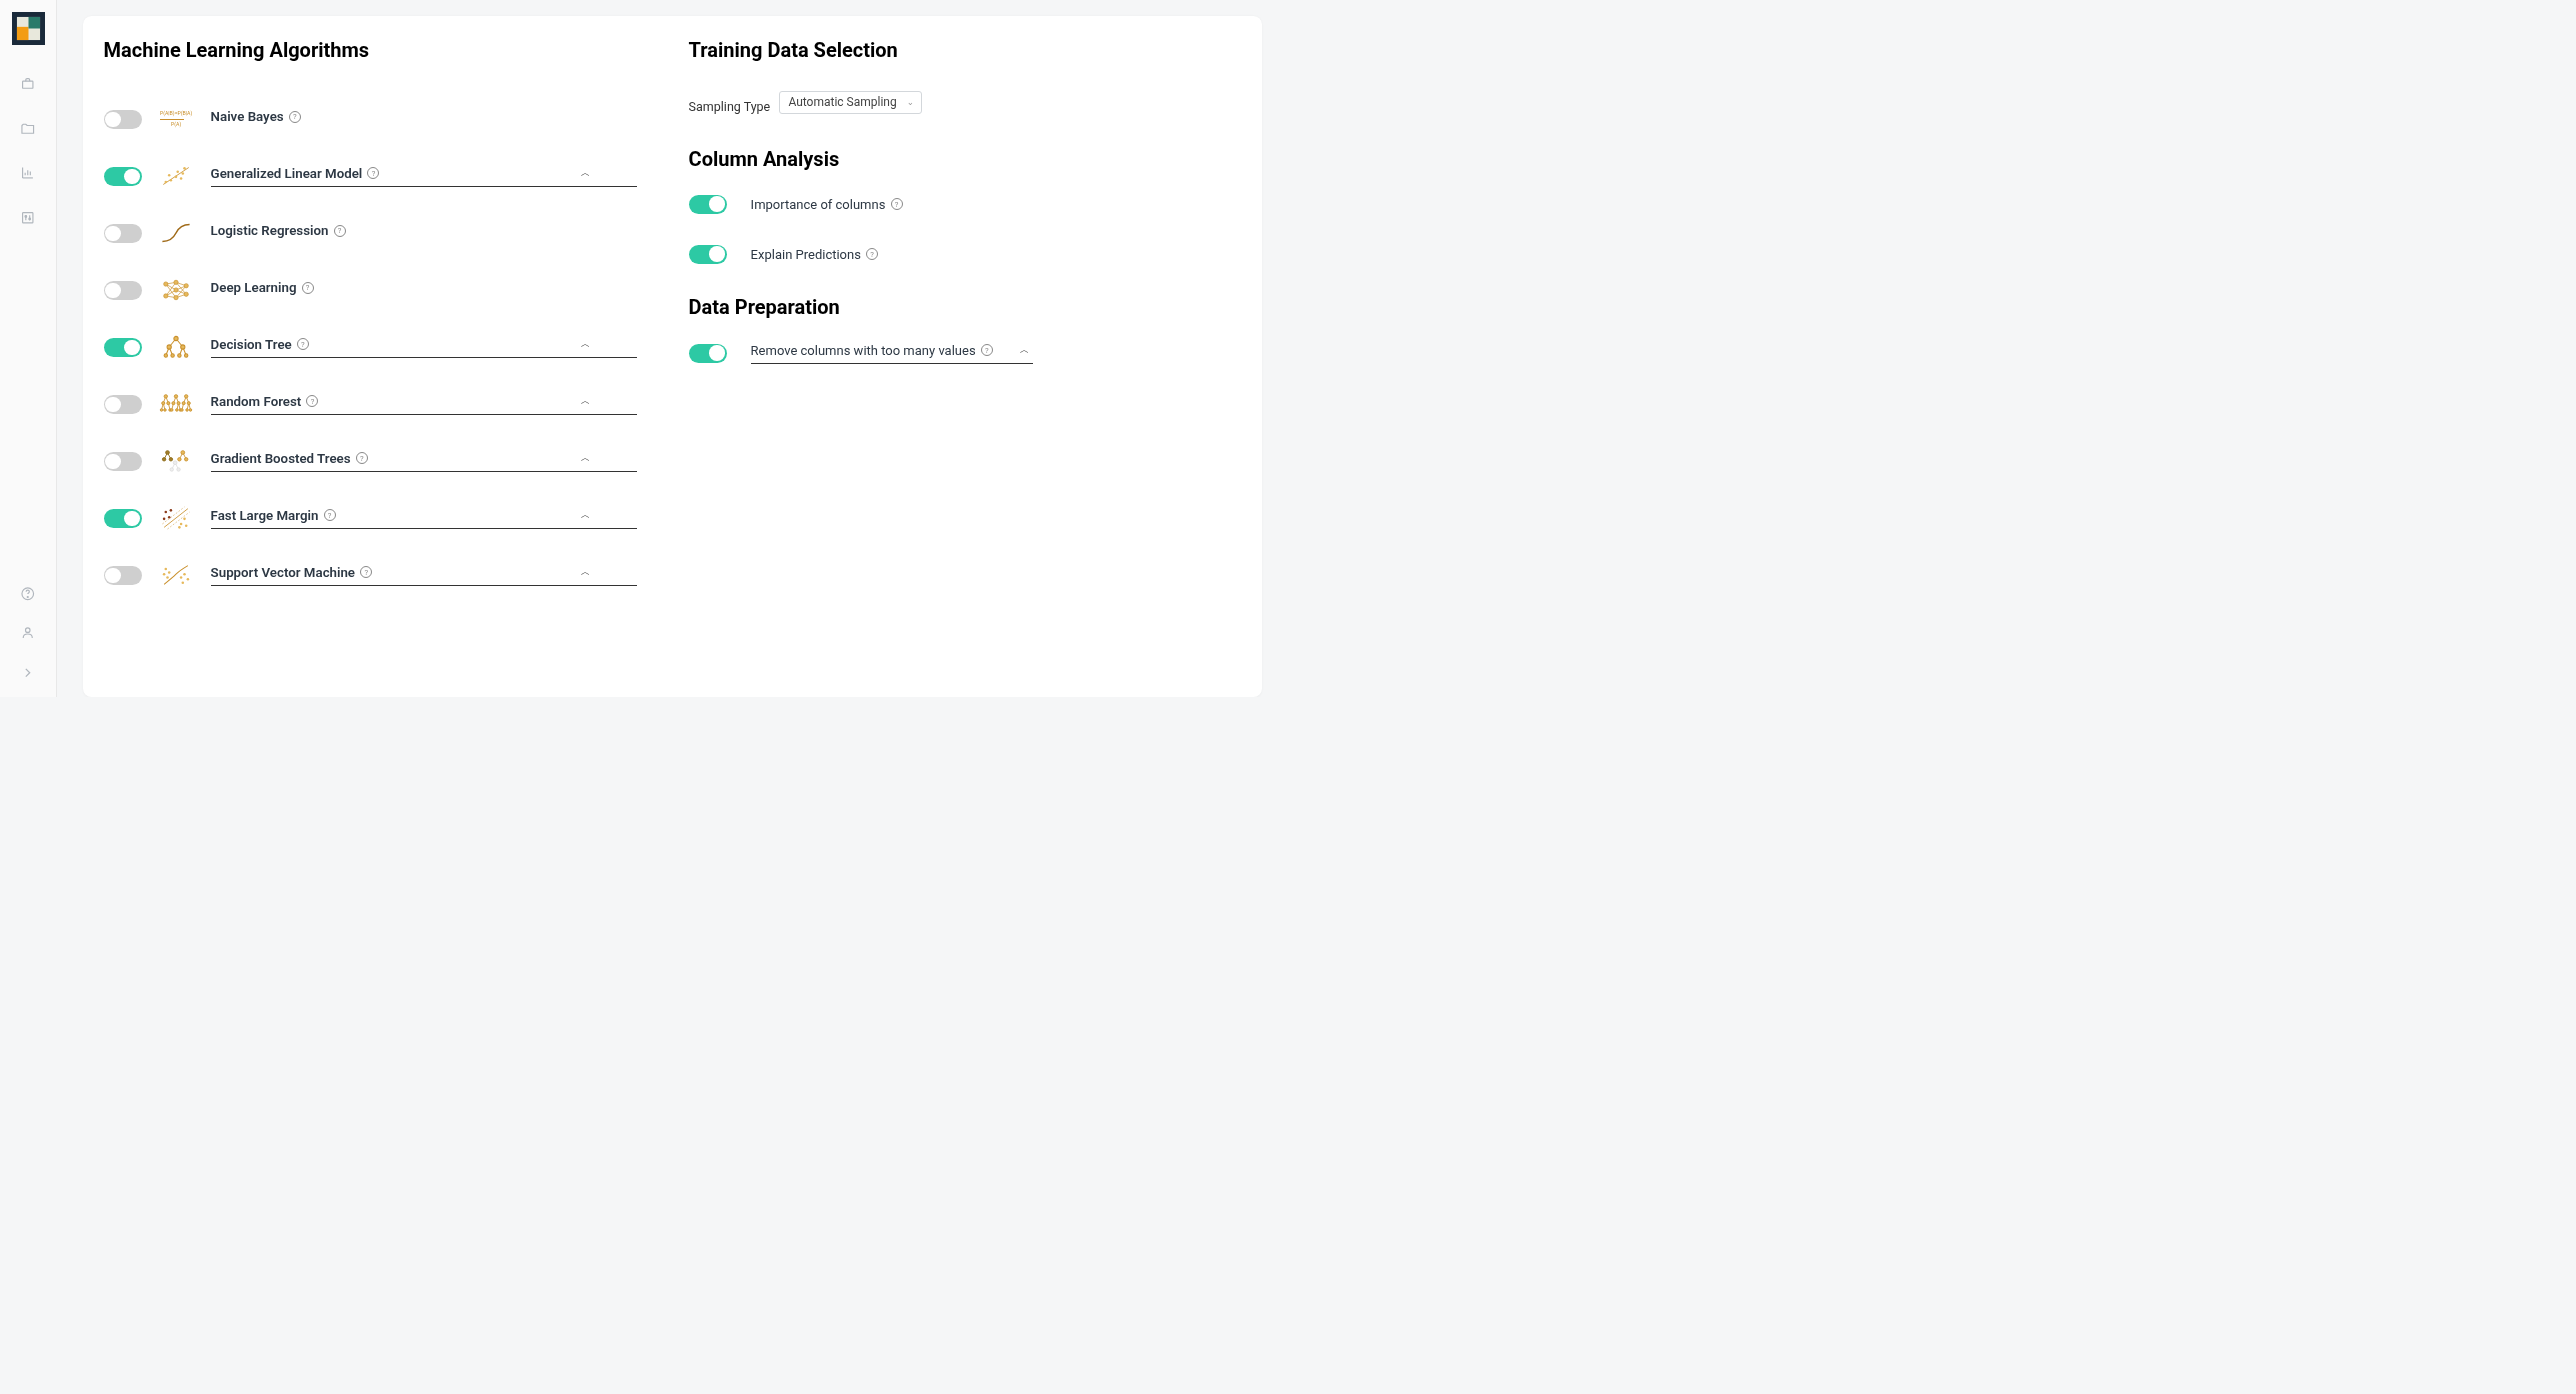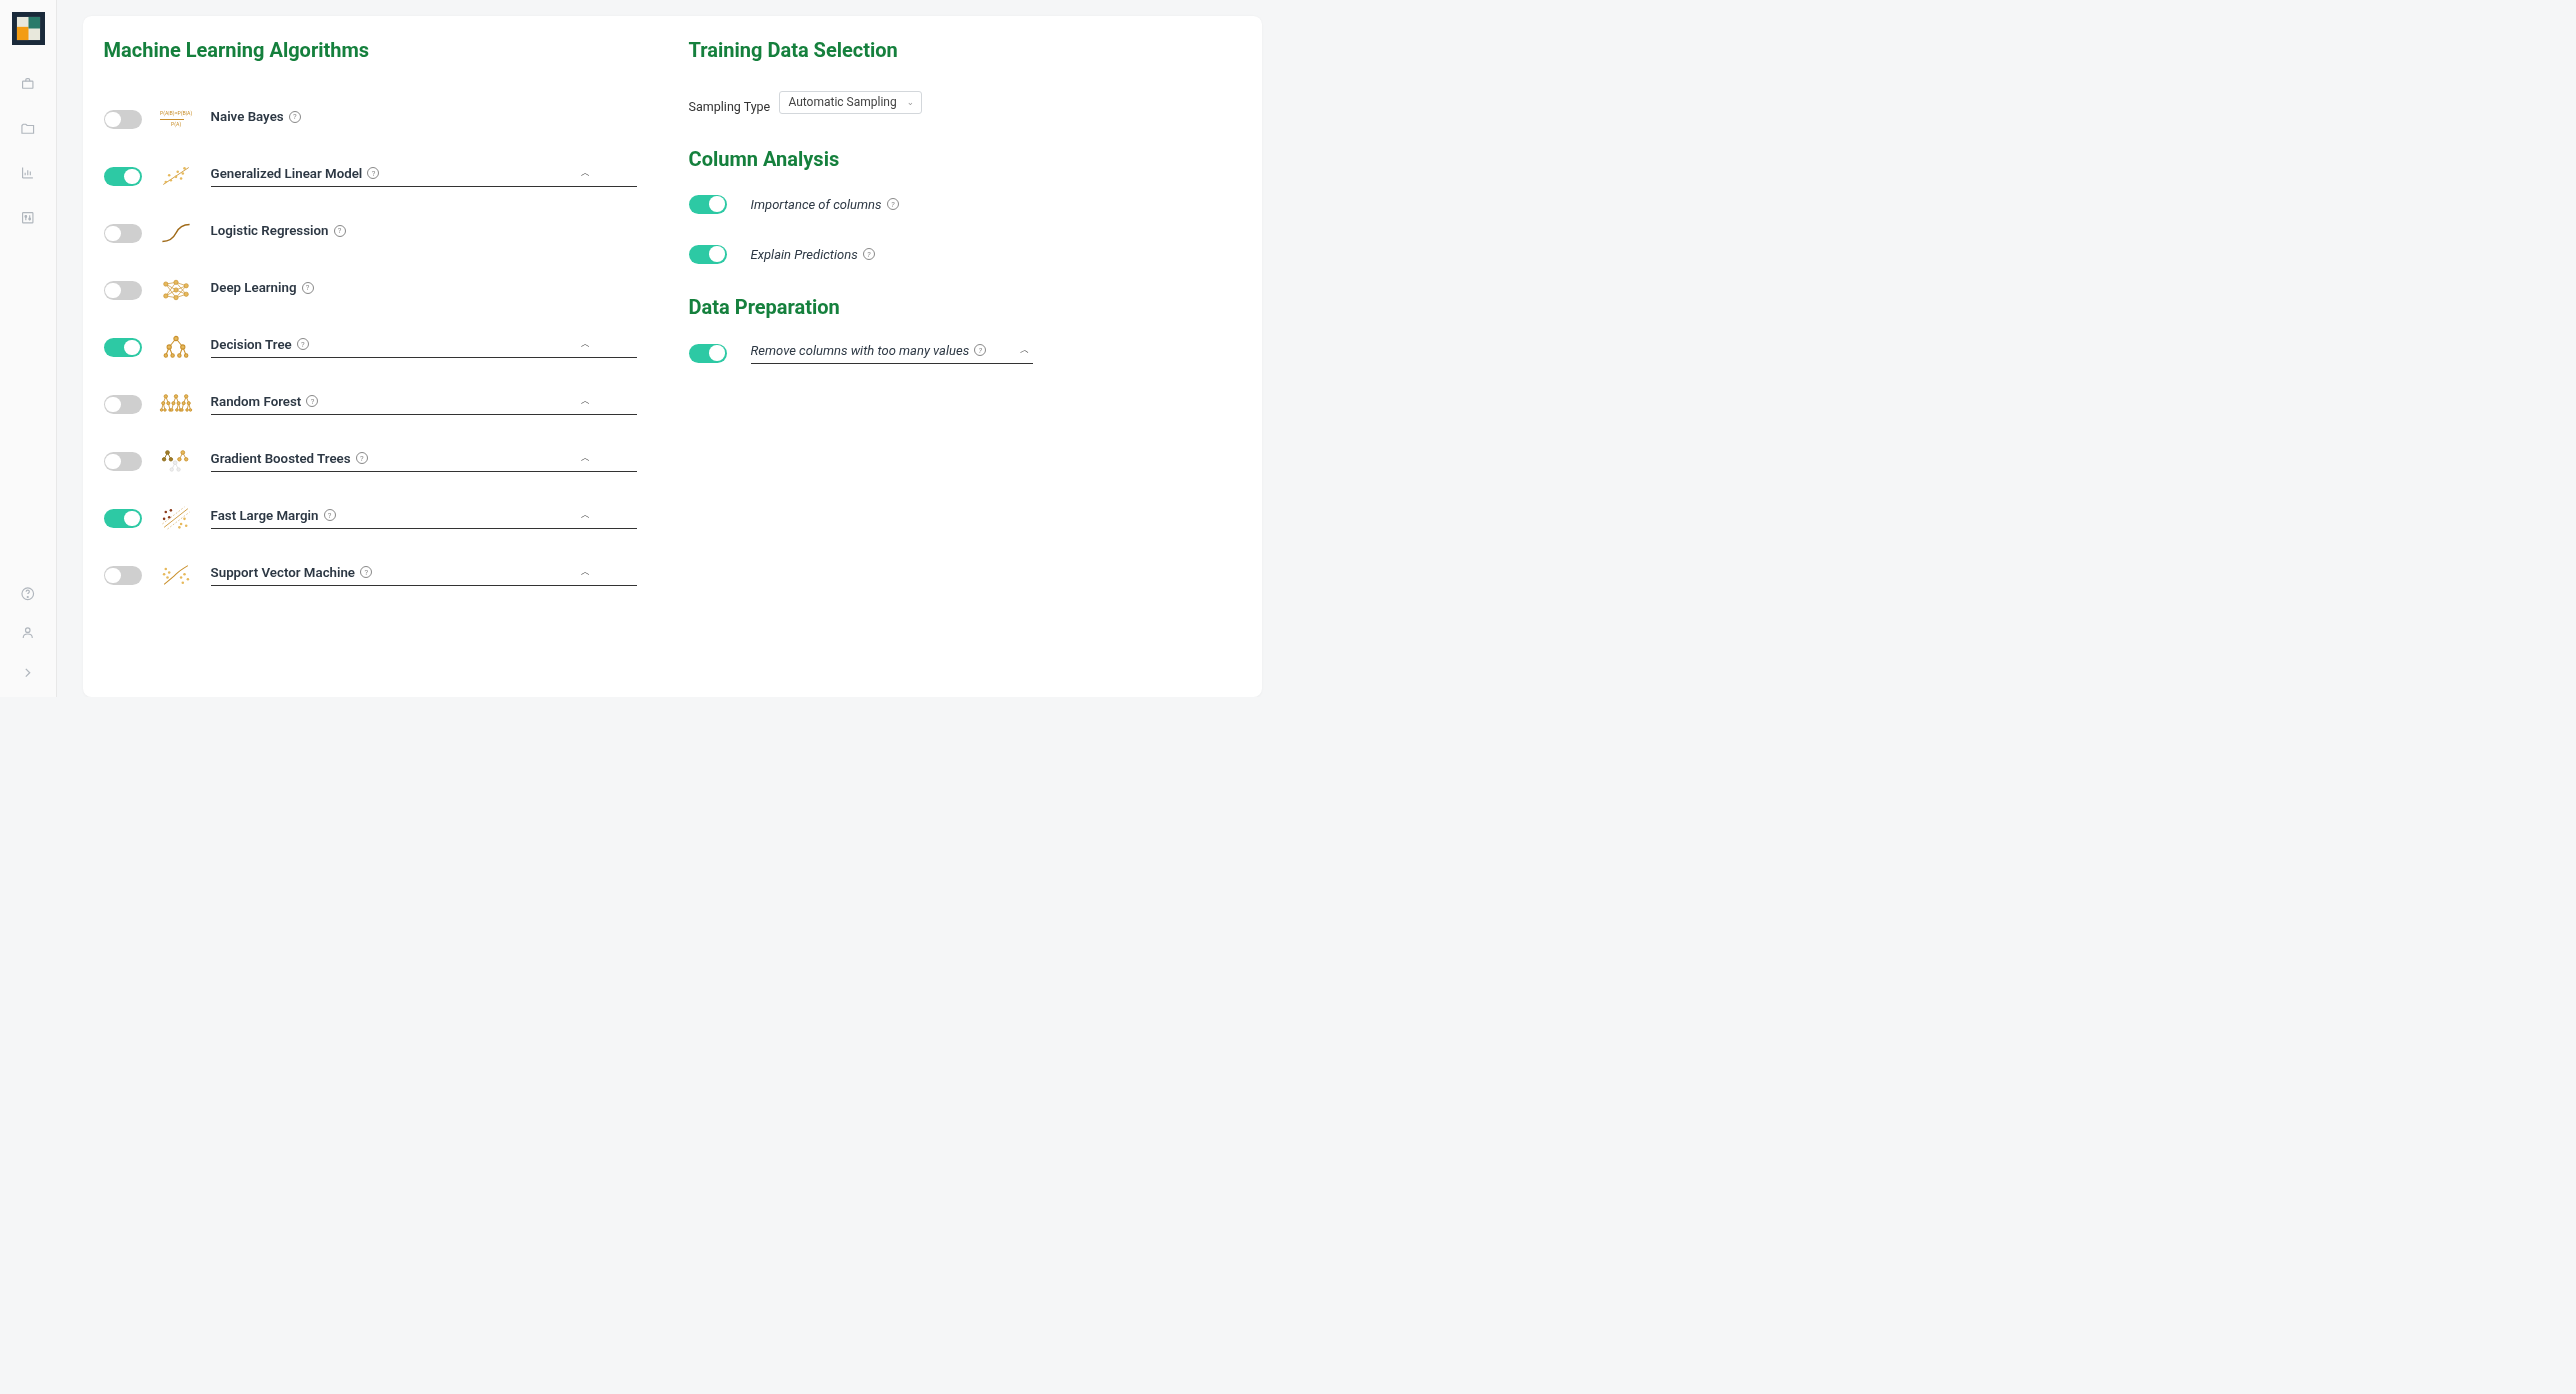--- a/index.html
+++ b/index.html
@@ -114,21 +114,21 @@
     }
 
     .col-right {
       flex: 1;
       max-width: 344px;
     }
 
     h2 {
       font-size: 20px;
       font-weight: 700;
-      color: #15803d;
+      color: #000000;
       margin-bottom: 29px;
     }
 
     h2.tight {
       margin-bottom: 24px;
       margin-top: 5.2px;
     }
 
     
     .algo-row {
@@ -265,21 +265,20 @@
       right: 6.9px;
       font-size: 8.6px;
       color: #999;
     }
 
     .setting-row {
       display: flex;
       align-items: center;
       gap: 24px;
       margin-bottom: 31px;
-      font-style: italic;
     }
 
     .setting-label {
       font-size: 13px;
       color: #2d3844;
       display: inline-flex;
       align-items: center;
       gap: 5.2px;
     }
 

